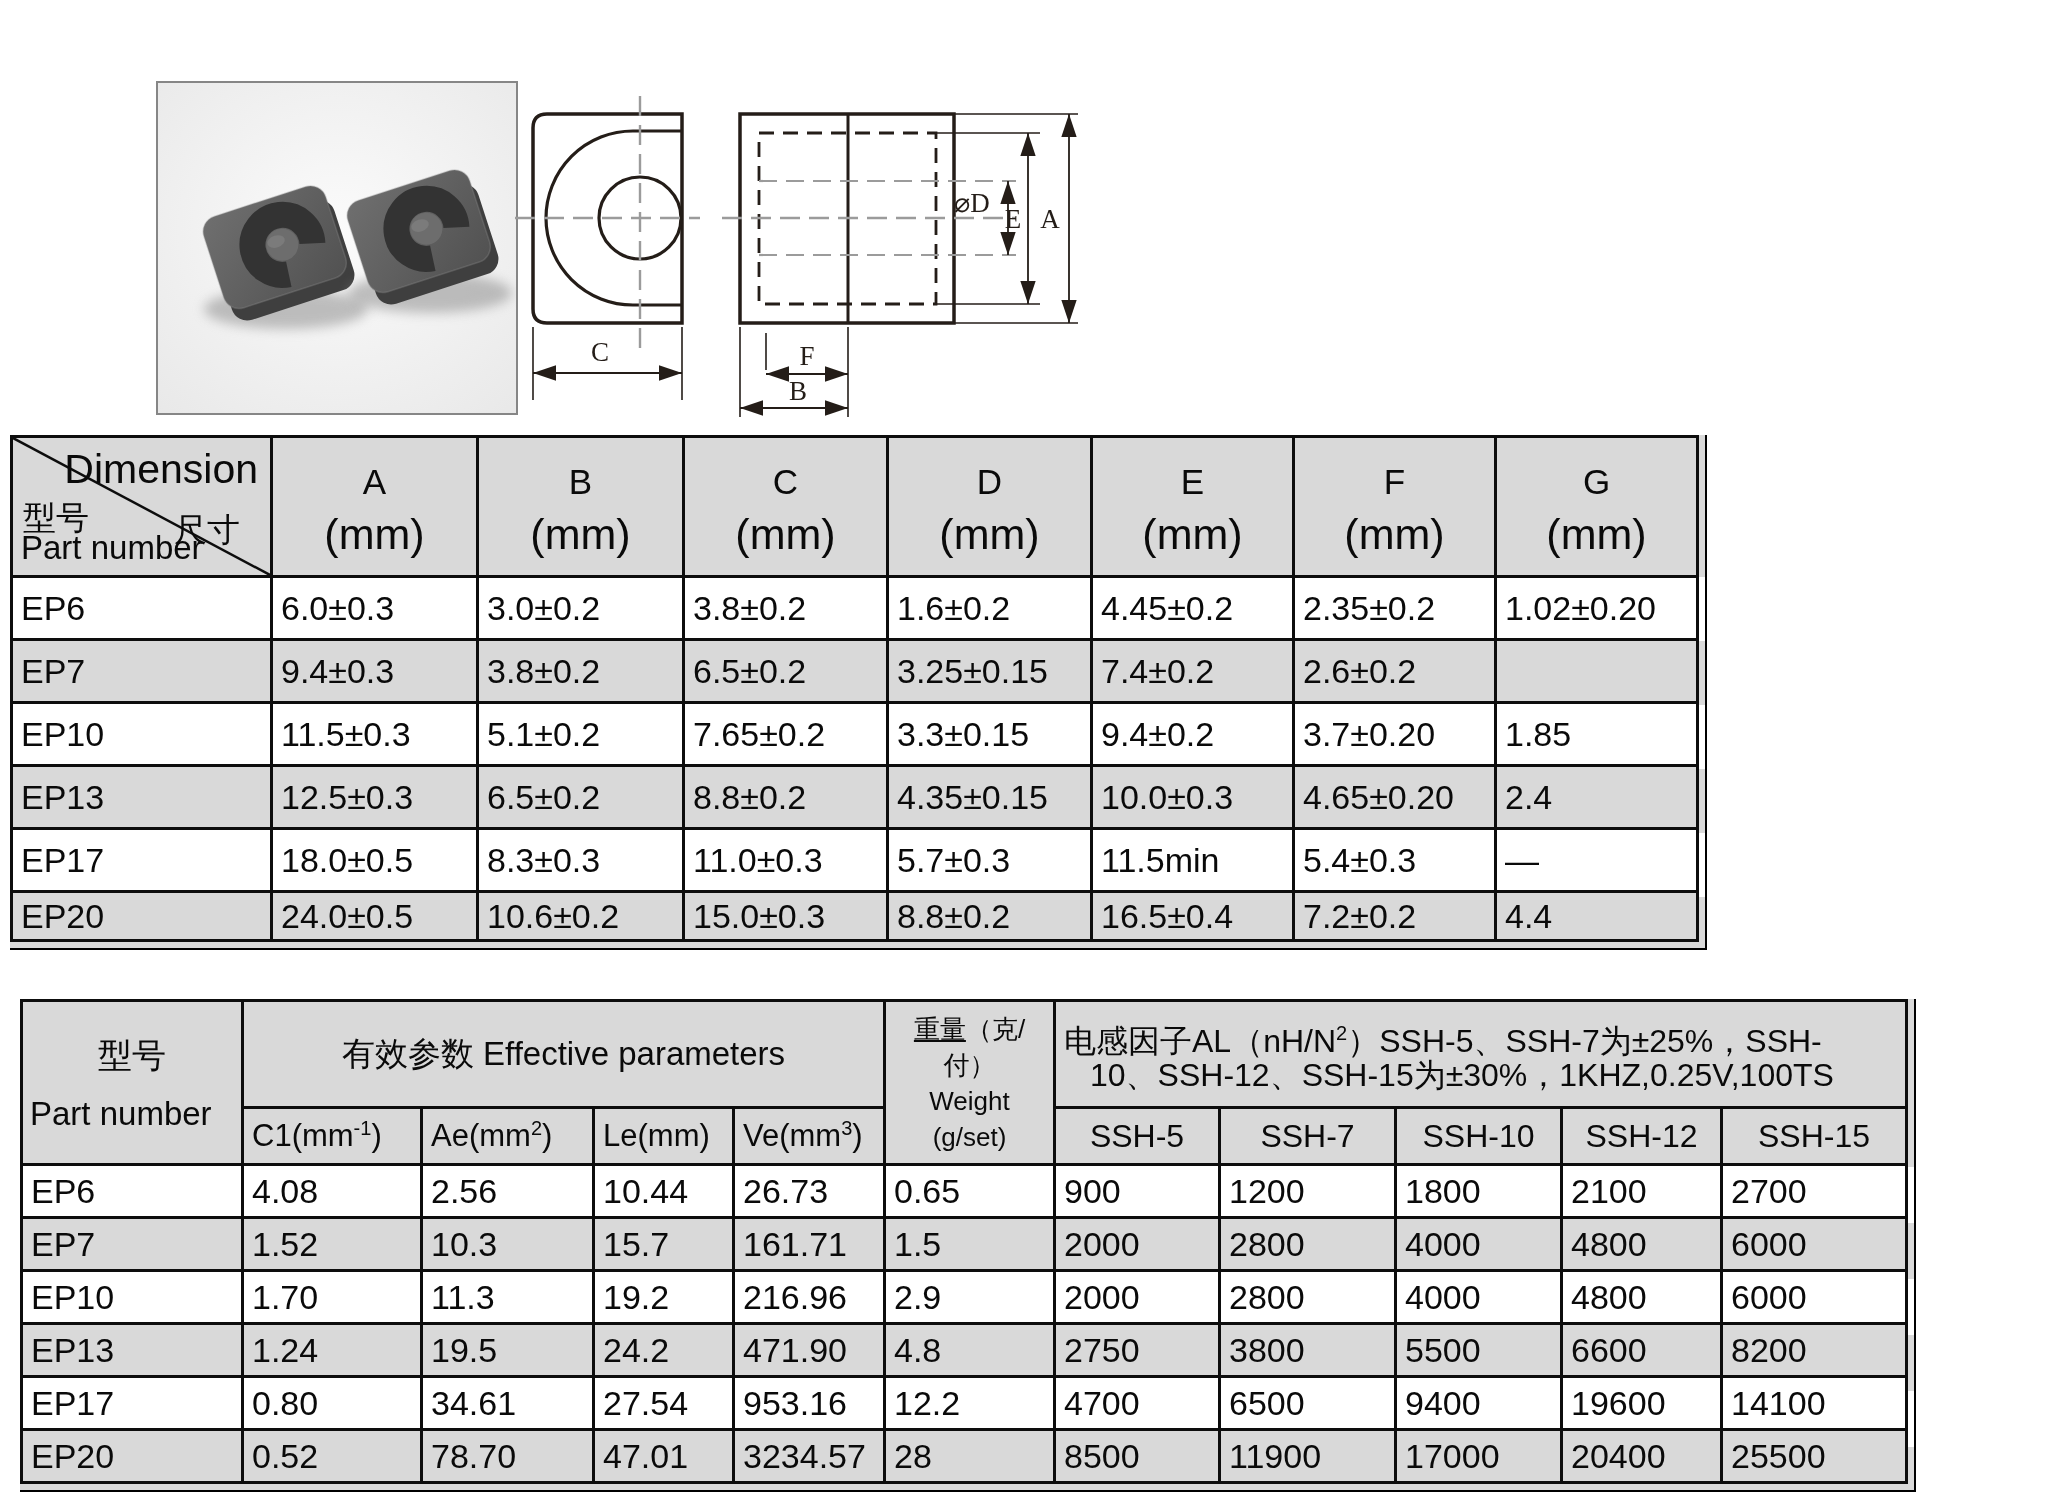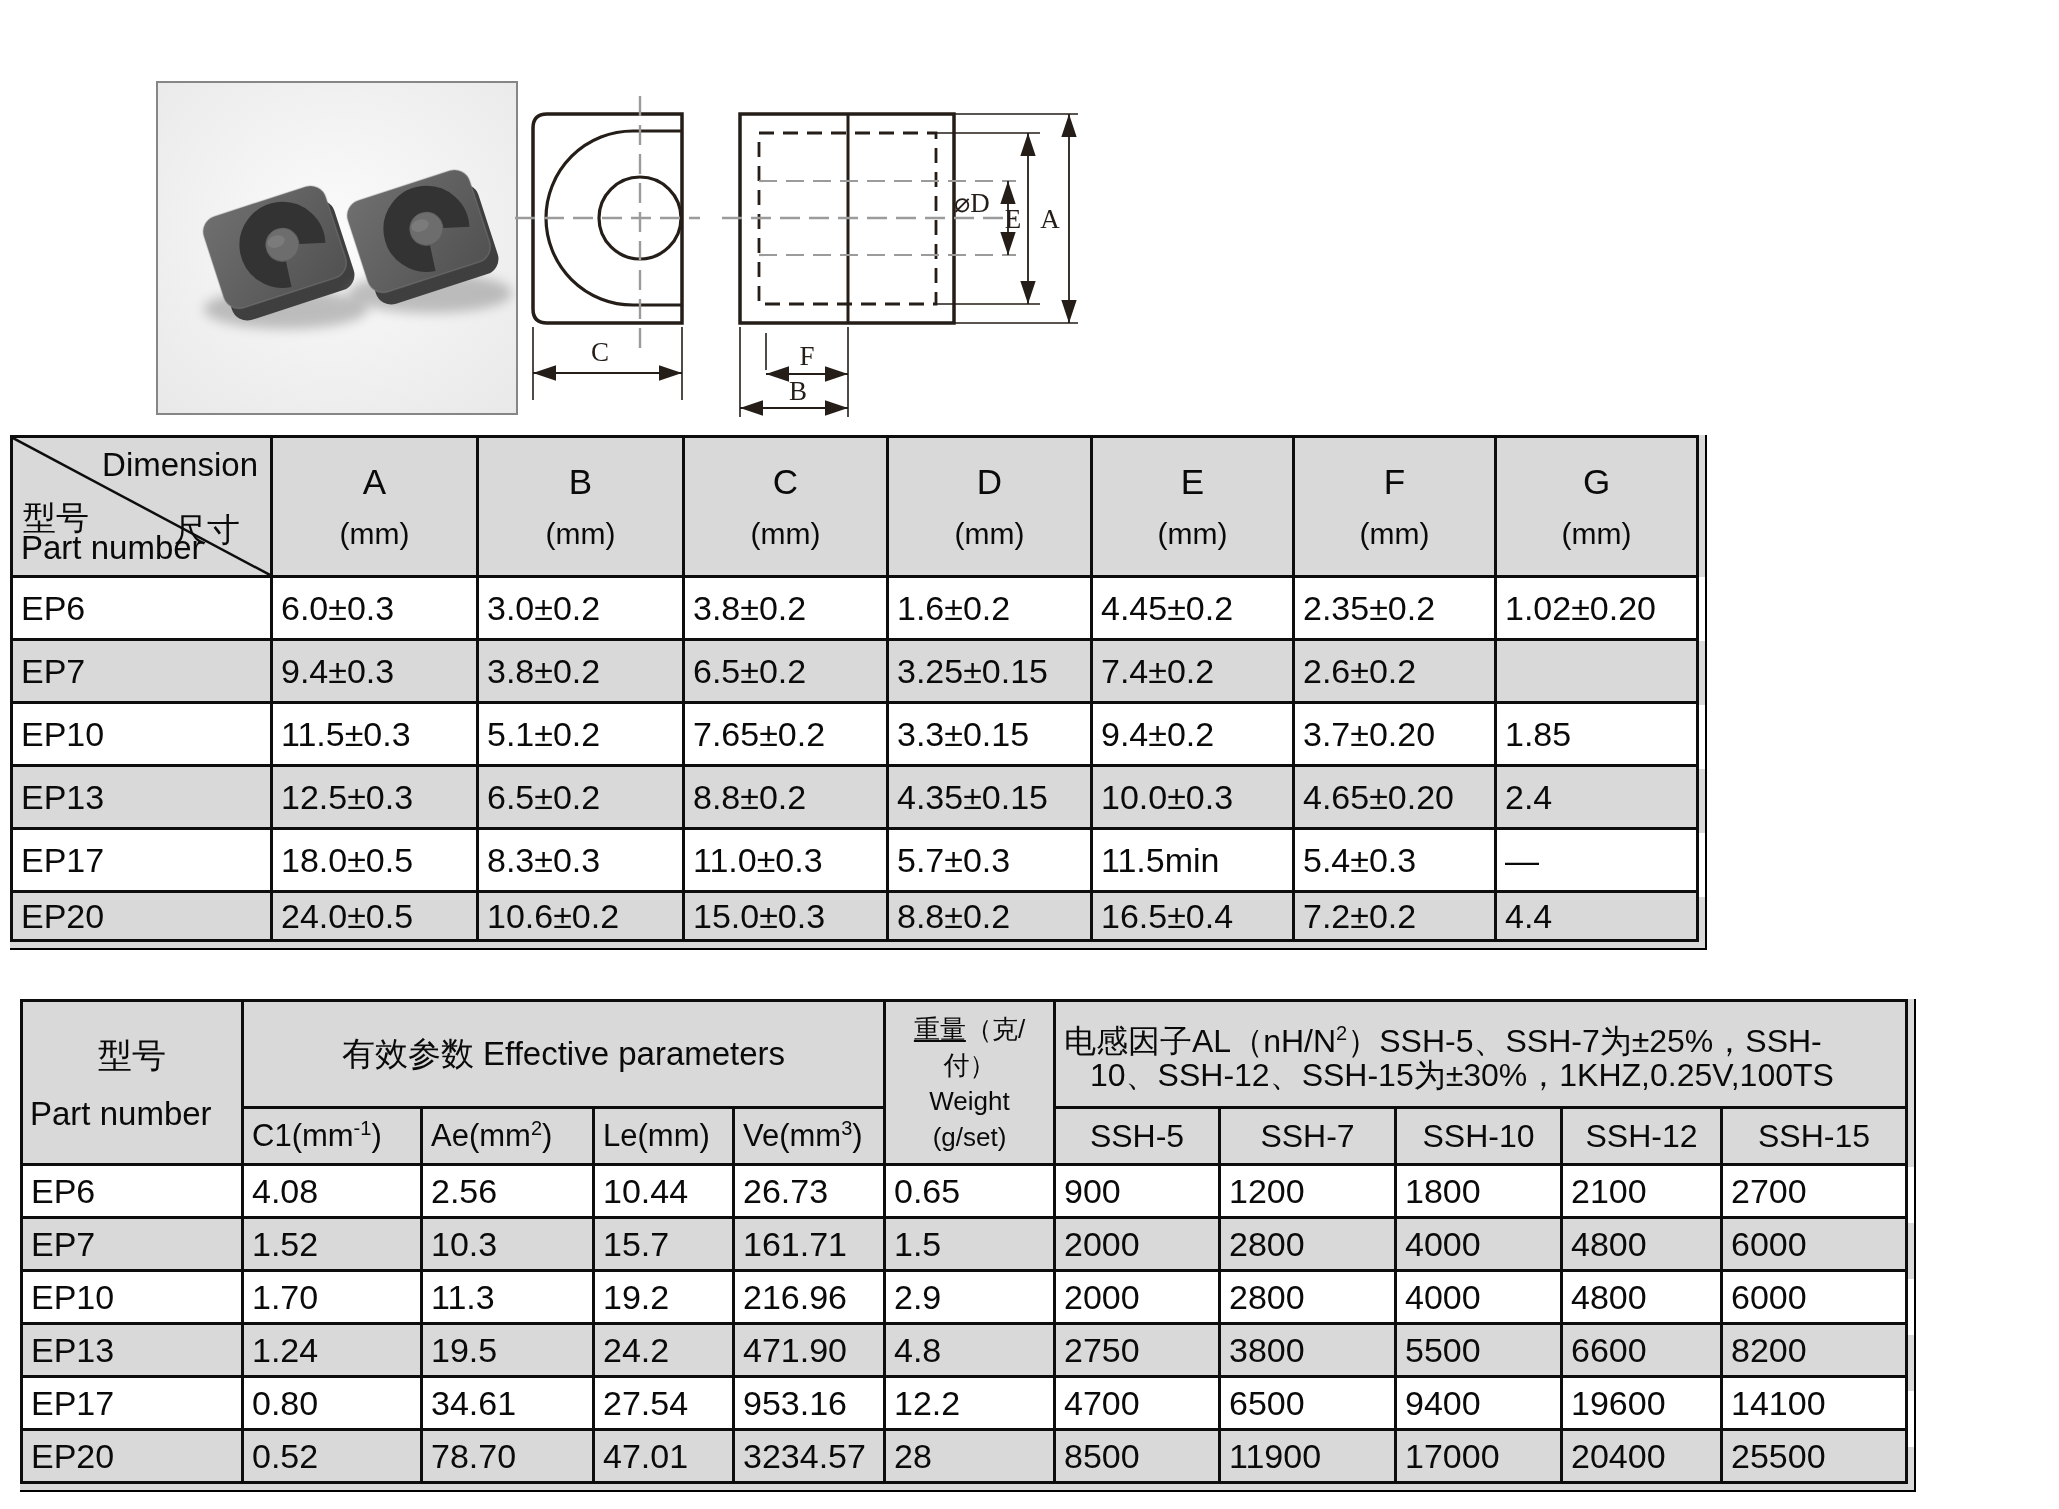--- a/index.html
+++ b/index.html
@@ -26,27 +26,27 @@
   
   #t1{left:10px;top:435px;
       background:linear-gradient(to bottom,#d9d9d9 0 142px,#fff 142px 206px,#d9d9d9 206px 270px,
                  #fff 270px 334px,#d9d9d9 334px 398px,#fff 398px 462px,#d9d9d9 462px 515px);}
   #t1 table{width:1686px;}
   #t1 thead tr{height:140px;}
   #t1 tbody tr{height:63px;}
   #t1 tbody tr:last-child{height:49px;}
   #t1 .corner{position:relative;padding:0;}
   #t1 .corner .diag{position:absolute;left:0;top:0;width:100%;height:100%;}
-  #t1 .corner .tr{position:absolute;top:8px;right:12px;font-size:33px;margin-left:36px;}
+  #t1 .corner .tr{position:absolute;top:8px;right:12px;font-size:41px;margin-left:36px;}
   #t1 .corner .ml{position:absolute;left:10px;top:58px;font-size:33px;}
   #t1 .corner .mr{position:absolute;right:30px;top:70px;font-size:33px;}
   #t1 .corner .bl{position:absolute;left:8px;bottom:8px;font-size:33px;}
   #t1 th.dimcol{text-align:center;vertical-align:middle;}
   #t1 th.dimcol .letter{font-size:35px;line-height:40px;margin-bottom:14px;}
-  #t1 th.dimcol .unit{font-size:30px;line-height:36px;}
+  #t1 th.dimcol .unit{font-size:43px;line-height:36px;}
 
   
   #t2{left:20px;top:999px;
       background:linear-gradient(to bottom,#d9d9d9 0 168px,#fff 168px 224px,#d9d9d9 224px 280px,
                  #fff 280px 336px,#d9d9d9 336px 392px,#fff 392px 448px,#d9d9d9 448px 502px);}
   #t2 table{width:1885px;}
   #t2 tr.h1{height:107px;}
   #t2 tr.h2{height:57px;}
   #t2 tbody tr{height:53px;}
   #t2 .pcell{vertical-align:middle;text-align:left;}

